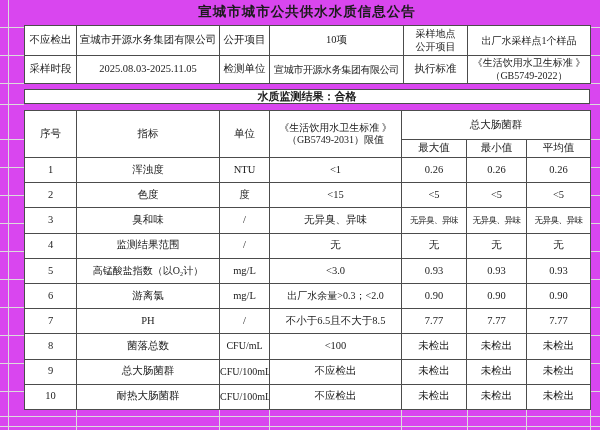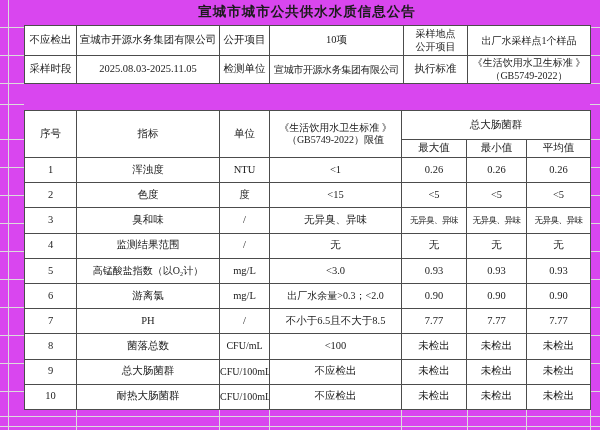--- a/index.html
+++ b/index.html
@@ -109,39 +109,40 @@
       <td class="small" style="letter-spacing:-0.4px">宣城市开源水务集团有限公司</td>
       <td>执行标准</td>
       <td class="xs">
         <span class="line">《生活饮用水卫生标准 》</span>
         <span class="line">（GB5749-2022）</span>
       </td>
     </tr>
   </tbody>
     </table>
 
+  <div class="banner">水质监测结果：合格</div>
 
   <table class="data-table">
     <colgroup>
       <col style="width:52px">
         <col style="width:143px">
         <col style="width:50px">
       <col style="width:132px">
         <col style="width:65px">
         <col style="width:60px">
         <col style="width:64px">
     </colgroup>
     <tbody>
         <tr style="height:29px">
       <td rowspan="2">序号</td>
       <td rowspan="2">指标</td>
       <td rowspan="2">单位</td>
       <td rowspan="2" class="xs">
         <span class="line">《生活饮用水卫生标准 》</span>
-        <span class="line">（GB5749-2022）限值</span>
+        <span class="line">（GB5749-2031）限值</span>
       </td>
       <td colspan="3">总大肠菌群</td>
     </tr>
     <tr style="height:18px">
       <td>最大值</td>
       <td>最小值</td>
       <td>平均值</td>
     </tr>
 
     <tr style="height:25.2px">

